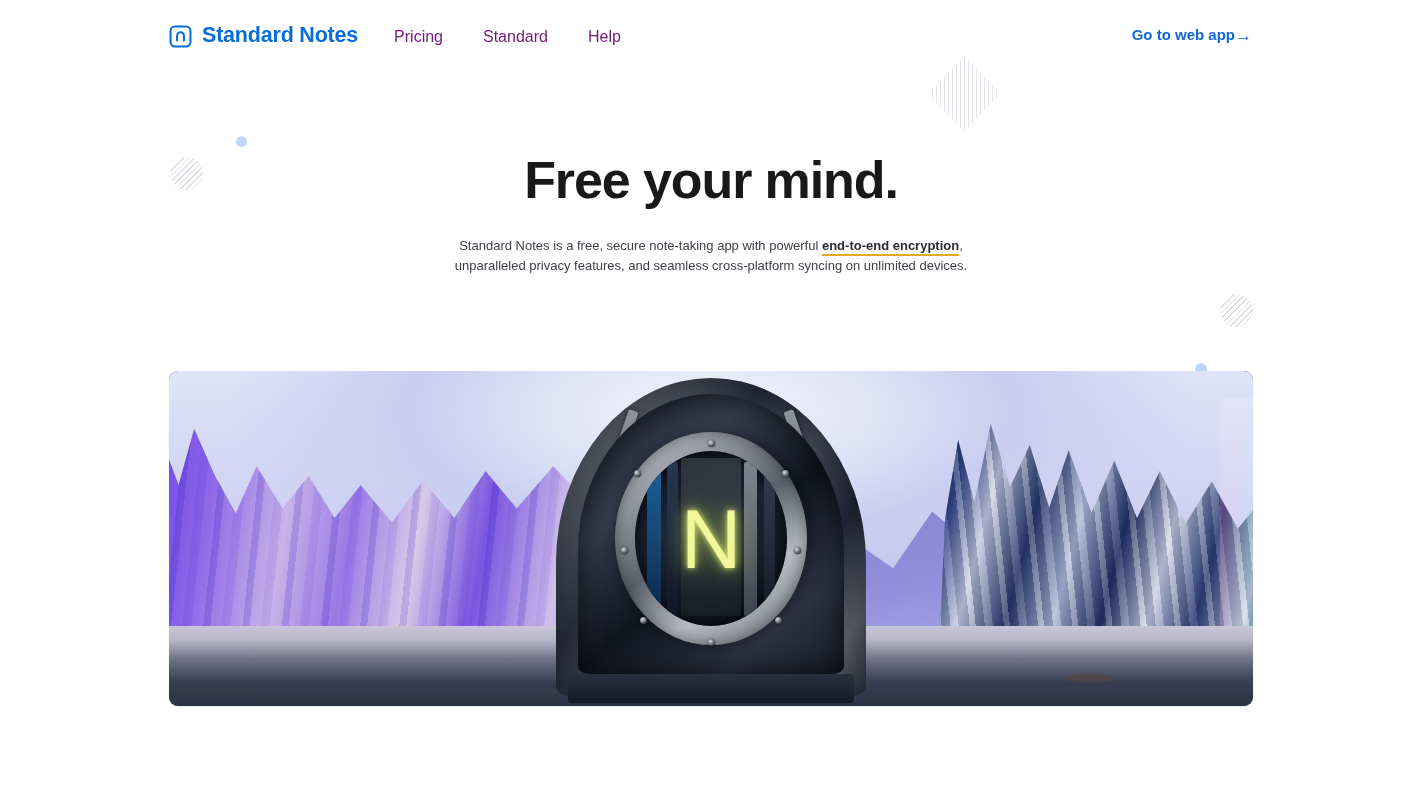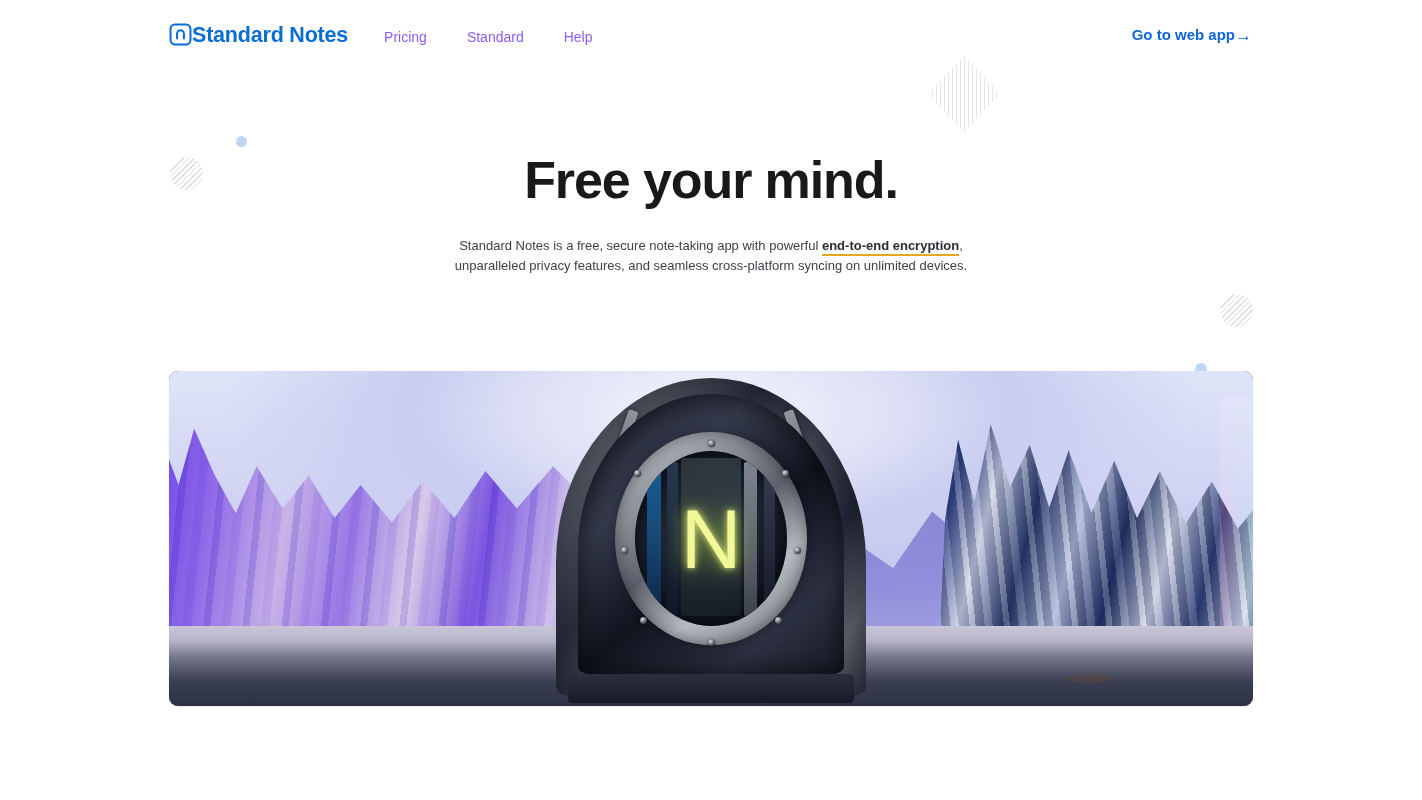--- a/index.html
+++ b/index.html
@@ -55,21 +55,22 @@
   .site-header {
     position: relative;
     z-index: 3;
     display: flex;
     align-items: center;
     height: 70px;
     padding: 0 170px 0 169px;
   }
   .brand {
     display: flex;
-    align-items: flex-start;
+    align-items: flex-end;
+    gap: 10px;
     text-decoration: none;
     margin-right: 36px;
   }
   .brand-mark {
     width: 23px;
     height: 23px;
     flex: 0 0 23px;
     display: block;
   }
   .brand-name {
@@ -79,22 +80,22 @@
     color: #086dd6;
     white-space: nowrap;
   }
   .main-nav {
     display: flex;
     align-items: center;
     gap: 40px;
     margin-top: 3px;
   }
   .nav-link {
-    font-size: 14px;
-    color: #8b5cf6;
+    font-size: 16px;
+    color: #701a75;
     text-decoration: none;
     white-space: nowrap;
   }
   .header-spacer { flex: 1 1 auto; }
   .webapp-link {
     display: inline-flex;
     align-items: center;
     font-size: 15px;
     font-weight: 600;
     color: #1266d8;

